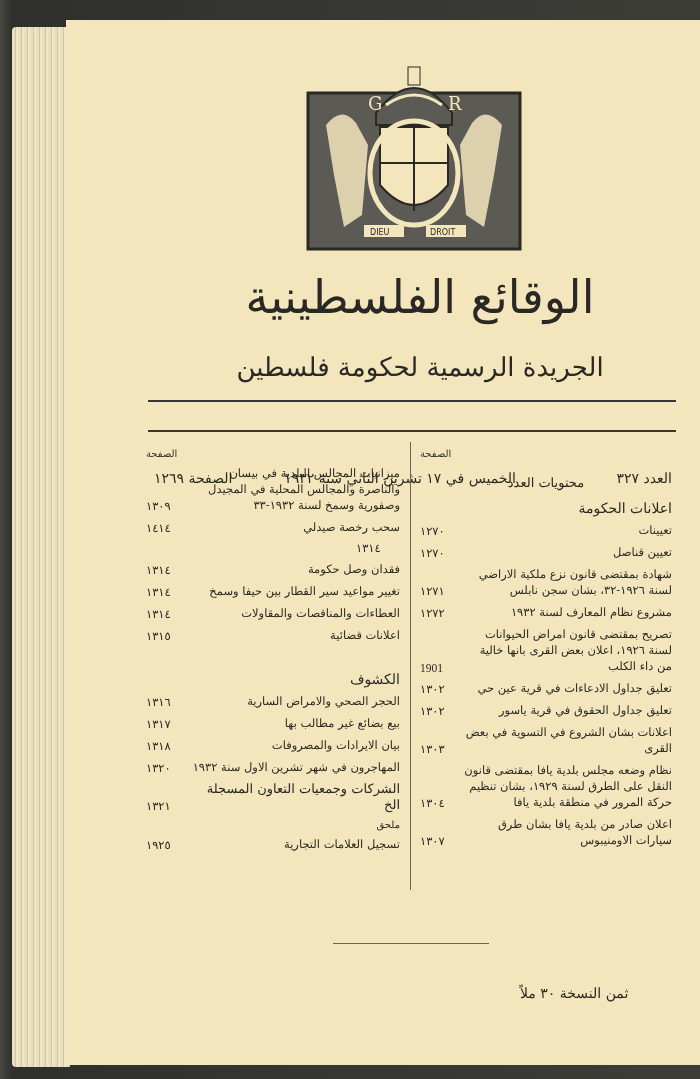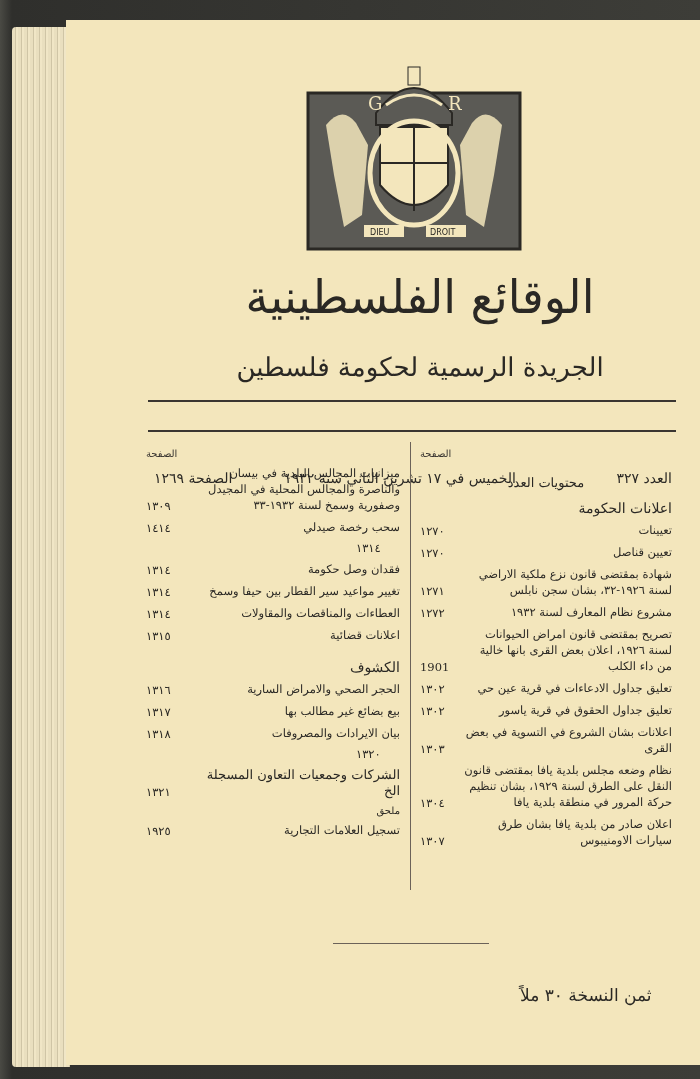--- a/index.html
+++ b/index.html
@@ -19,22 +19,22 @@
   .rule { position:absolute; left:148px; width:528px; background:#3a3631; }
   .header-row { position:absolute; left:148px; width:528px; top:404px; height:24px; direction:rtl;
                 font-size:14px; color:#2a2824; }
   .header-row span { position:absolute; top:18px; white-space:nowrap;margin-top:48px; }
   .vdivider { position:absolute; left:410px; top:442px; width:1px; height:448px; background:#6b6258; }
   .col { position:absolute; direction:rtl; color:#2a2824; font-size:11.5px; }
   .colhead { font-size:10px; color:#3a3631; }
   .sect { font-size:14px; margin:4px 0 6px; }
   .entry { display:flex; justify-content:space-between; align-items:flex-end; margin-bottom:6px; }
   .entry .t { flex:1; line-height:16px; }
-  .entry .p { width:44px; text-align:left; white-space:nowrap; }
-  .price { position:absolute; left:520px; top:985px; direction:rtl; font-size:17px; color:#2a2824; }
+  .entry .p { width:44px; text-align:left; white-space:nowrap;font-family:Liberation Serif, serif; }
+  .price { position:absolute; left:520px; top:985px; direction:rtl; font-size:14px; color:#2a2824; }
   .shortrule { position:absolute; left:333px; top:943px; width:156px; height:1px; background:#6b6258; }
 </style>
 </head>
 <body>
 
 <div class="cover"></div>
 <div class="edges"></div>
 <div class="page"></div>
 
 <svg class="crest" viewBox="0 0 216 186">
@@ -138,34 +138,35 @@
       <span class="p">١٣١٤</span>
     </div>
   <div class="entry">
       <span class="t">العطاءات والمناقصات والمقاولات</span>
       <span class="p">١٣١٤</span>
     </div>
   <div class="entry">
       <span class="t">اعلانات قضائية</span>
       <span class="p">١٣١٥</span>
     </div>
-  <div class="sect" style="margin-top:16px;">الكشوف</div>
+  <div class="sect" style="margin-top:28px;">الكشوف</div>
   <div class="entry">
       <span class="t">الحجر الصحي والامراض السارية</span>
       <span class="p">١٣١٦</span>
     </div>
   <div class="entry">
       <span class="t">بيع بضائع غير مطالب بها</span>
       <span class="p">١٣١٧</span>
     </div>
   <div class="entry">
       <span class="t">بيان الايرادات والمصروفات</span>
       <span class="p">١٣١٨</span>
     </div>
   <div class="entry">
+      <span class="t">المهاجرون في شهر تشرين الاول سنة ١٩٣٢</span>
       <span class="p">١٣٢٠</span>
     </div>
   <div class="entry" style="margin-top:2px;font-size:13px;">
       <span class="t">الشركات وجمعيات التعاون المسجلة الخ</span>
       <span class="p" style="font-size:11.5px;">١٣٢١</span>
     </div>
   <div class="sect" style="font-size:10px;">ملحق</div>
   <div class="entry">
       <span class="t">تسجيل العلامات التجارية</span>
       <span class="p">١٩٢٥</span>

